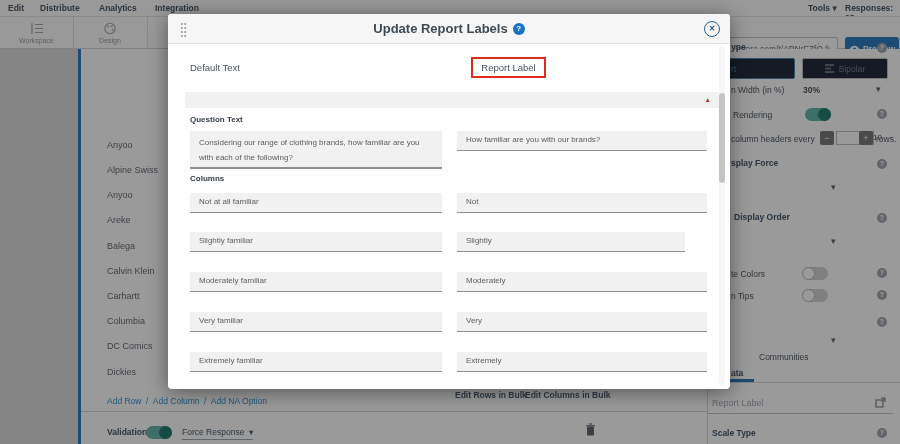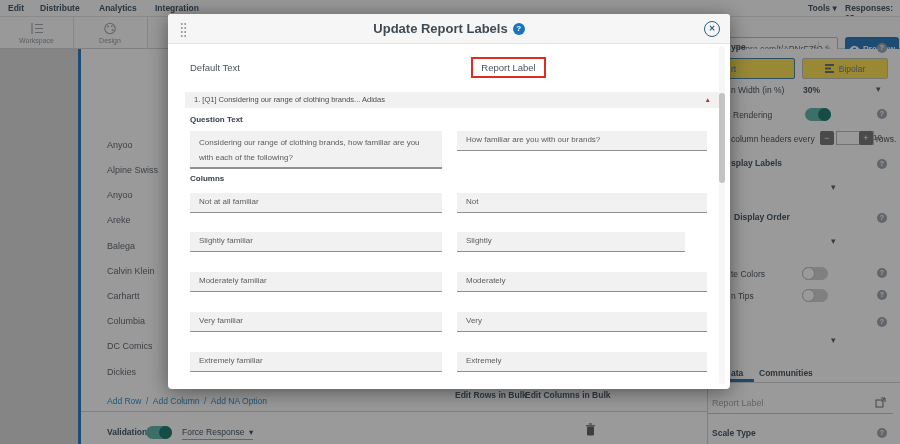--- a/index.html
+++ b/index.html
@@ -31,21 +31,21 @@
             border-left:1px solid #cfcfcf;box-sizing:border-box;}
   .p-label{position:absolute;font-size:8.5px;color:#3c4650;}
   .p-bold{font-weight:700;color:#33475b;}
   .q{position:absolute;width:10px;height:10px;border-radius:50%;background:#9aa1a8;color:#fff;
      font-size:7px;font-weight:700;text-align:center;line-height:10px;}
   .caret{position:absolute;font-size:9px;color:#555;line-height:9px;}
   .tgl{position:absolute;width:26px;height:13px;border-radius:7px;cursor:pointer;}
   .tgl .knob{position:absolute;top:0;width:13px;height:13px;border-radius:50%;}
   .tgl.on{background:#57b0a5;}  .tgl.on .knob{right:0;background:#0d7265;}
   .tgl.off{background:#cfcfcf;} .tgl.off .knob{left:0;background:#fff;border:1px solid #b5b5b5;box-sizing:border-box;}
-  .seg-btn{position:absolute;height:21px;background:#fde047;border-radius:2px;box-sizing:border-box;}
+  .seg-btn{position:absolute;height:21px;background:#0f172a;border-radius:2px;box-sizing:border-box;}
   .stepper-btn{position:absolute;width:14px;height:14px;background:#6d6d6d;color:#fff;border-radius:2px;
                font-size:9px;line-height:14px;text-align:center;}
   .stepper-val{position:absolute;width:21px;height:14px;border:1px solid #b5b5b5;box-sizing:border-box;
                background:#fff;font-size:8px;line-height:12px;text-align:center;color:#444;padding-left:36px;}
   
   .overlay{position:absolute;inset:0;background:rgba(30,30,30,0.45);z-index:5;}
   .modal{position:absolute;left:168px;top:14px;width:562px;height:375px;background:#fff;
          border-radius:4px;box-shadow:0 3px 20px rgba(0,0,0,0.45);z-index:10;}
   .m-header{position:absolute;left:0;top:0;width:100%;height:30px;background:#f6f6f6;
             border-bottom:1px solid #e3e3e3;border-radius:3px 3px 0 0;box-sizing:border-box;
@@ -200,21 +200,21 @@
         <span class="knob"></span>
       </div>
     <span class="q" style="left:877px;top:109px">?</span>
 
     <span class="p-label" style="left:731px;top:134px">column headers every</span>
     <span class="stepper-btn" style="left:820px;top:131px">−</span>
     <span class="stepper-val" style="left:836px;top:131px">10</span>
     <span class="stepper-btn" style="left:859px;top:131px">+</span>
     <span class="p-label" style="left:876px;top:134px">rows.</span>
 
-    <span class="p-label p-bold" style="left:731px;top:158px">splay Labels</span>
+    <span class="p-label p-bold" style="left:731px;top:158px">splay Force</span>
     <span class="q" style="left:877px;top:159px">?</span>
     <span class="caret" style="left:831px;top:183px">▾</span>
 
     <span class="p-label p-bold" style="left:734px;top:212px">Display Order</span>
     <span class="q" style="left:877px;top:213px">?</span>
     <span class="caret" style="left:831px;top:237px">▾</span>
 
     <span class="p-label" style="left:731px;top:269px">te Colors</span>
     <div class="tgl off" style="left:802px;top:267px">
         <span class="knob"></span>
@@ -224,21 +224,21 @@
     <span class="p-label" style="left:731px;top:291px">n Tips</span>
     <div class="tgl off" style="left:802px;top:289px">
         <span class="knob"></span>
       </div>
     <span class="q" style="left:877px;top:290px">?</span>
 
     <span class="q" style="left:877px;top:317px">?</span>
     <span class="caret" style="left:831px;top:336px">▾</span>
 
     <span class="abs" style="left:731px;top:368px;font-size:8.5px;font-weight:700;color:#33475b">ata</span>
-    <span class="abs" style="left:759px;top:368px;font-size:8.5px;font-weight:700;color:#3c4650">Communities</span>
+    <span class="abs" style="left:759px;top:352px;font-size:8.5px;font-weight:400;color:#3c4650">Communities</span>
     <div class="abs" style="left:707px;top:379px;width:47px;height:3px;background:#1b6fba"></div>
     <div class="divider-h" style="left:707px;top:382px;width:193px"></div>
 
     <span class="abs" style="left:712px;top:398px;font-size:9px;color:#99a1a9">Report Label</span>
     <span class="abs" style="left:875px;top:397px">
         <svg width="11" height="11" viewBox="0 0 11 11">
           <rect x="1" y="3" width="7" height="7" fill="none" stroke="#5c6670"></rect>
           <path d="M6 1h4v4" fill="none" stroke="#5c6670"></path>
           <path d="M10 1L6.5 4.5" stroke="#5c6670"></path>
         </svg>
@@ -258,21 +258,20 @@
       <span class="m-help">?</span>
       <span class="m-close">✕</span>
     </div>
 
     <span class="m-colhead" style="left:22px;top:48px">Default Text</span>
     <div class="red-box">
       <span class="m-colhead" style="position:static">Report Label</span>
     </div>
 
     <div class="accordion">
-      <span>1. [Q1] Considering our range of clothing brands... Adidas</span>
       <span class="acc-arrow">▲</span>
     </div>
 
     <span class="m-sec" style="left:22px;top:101px">Question Text</span>
     <div class="m-input tall" style="left:22px;top:117px;width:252px;height:38px">Considering our range of clothing brands, how familiar are you with each of the following?</div>
     <div class="m-input" style="left:289px;top:117px;width:250px;height:20px;line-height:17px">How familiar are you with our brands?</div>
 
     <span class="m-sec" style="left:22px;top:160px">Columns</span>
 
     <div class="m-input" style="left:22px;top:179px;width:252px;height:20px">Not at all familiar</div>

